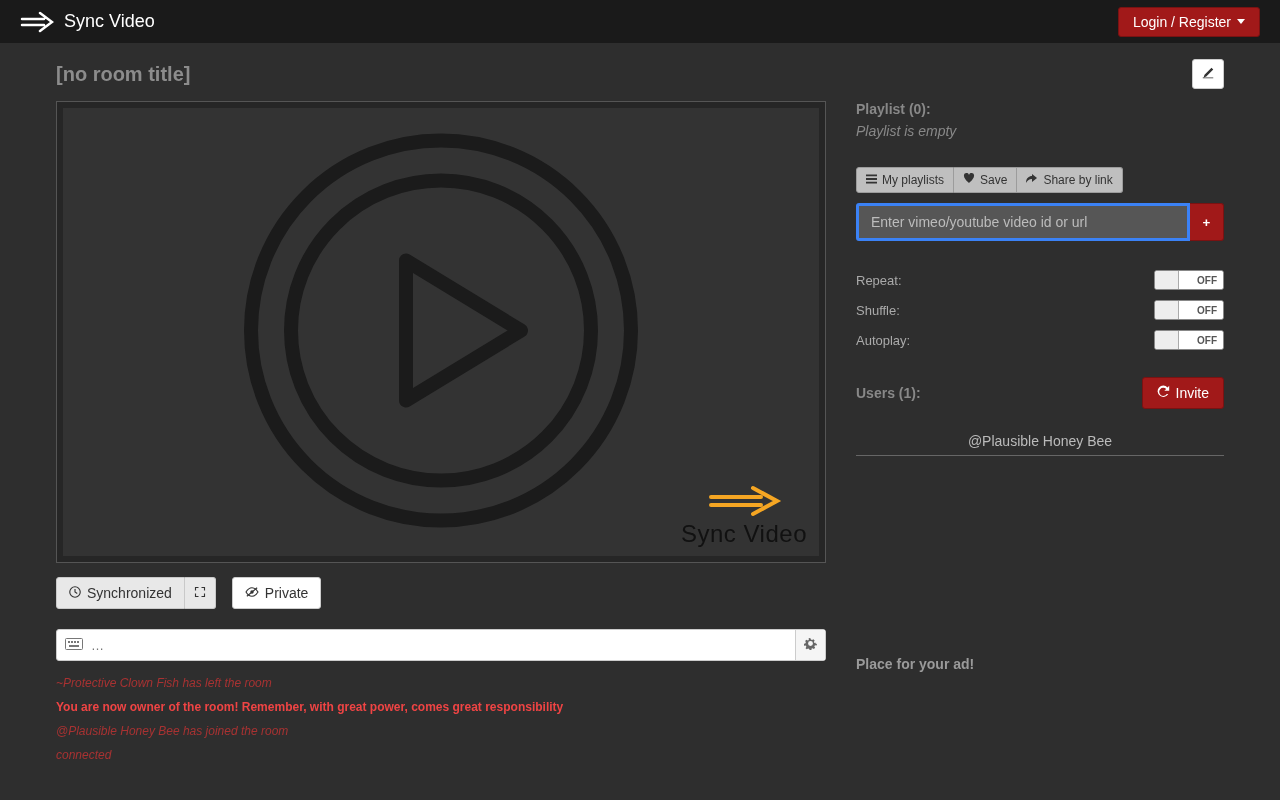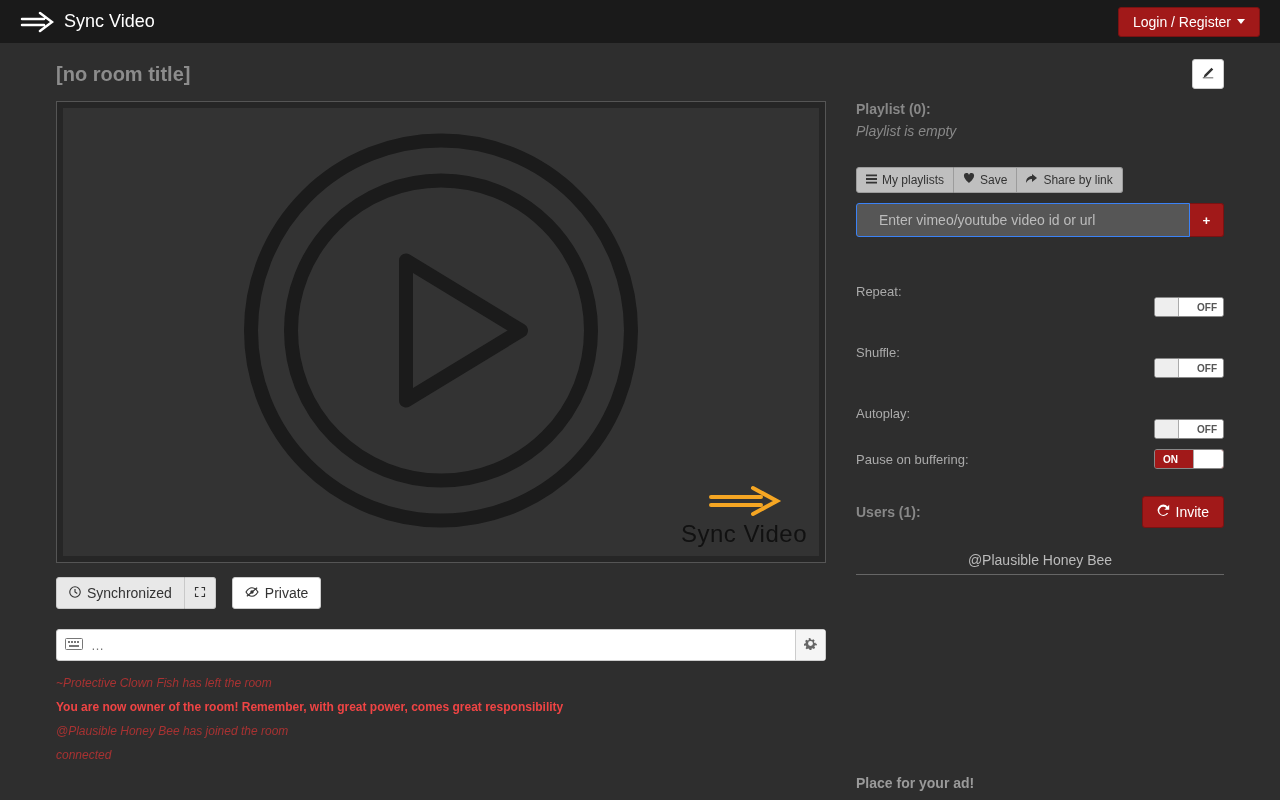--- a/index.html
+++ b/index.html
@@ -185,23 +185,23 @@
     display: inline-flex; align-items: center; gap: 5px;
     cursor: pointer;
   }
   .pl-btn + .pl-btn { border-left: none; }
   .pl-btn:first-child { border-radius: 3px 0 0 3px; }
   .pl-btn:last-child { border-radius: 0 3px 3px 0; }
   .url-row { display: flex; margin-top: 10px; }
   .url-input {
     flex: 1;
     background: #565656;
-    border: 1px solid #3b82f6;
+    border: 3px solid #3b82f6;
     color: #ddd;
-    padding: 8px 22px;
+    padding: 8px 12px;
     font-size: 14px;
     outline: none;
     border-radius: 3px 0 0 3px;
   }
   .url-input::placeholder { color: #bcbcbc; }
   .url-add {
     width: 34px;
     background: #a11919;
     border: 1px solid #7a1212;
     border-left: none;
@@ -221,21 +221,21 @@
   }
   .toggle {
     width: 70px; height: 20px;
     border: 1px solid #888;
     border-radius: 3px;
     display: flex;
     overflow: hidden;
     font-size: 10px;
     cursor: pointer;
   }
-  .toggle.off { background: #fff; margin-top: 31px; }
+  .toggle.off { background: #fff; }
   .toggle.off .t-label { margin-left: auto; background: #fff; color: #555; padding: 0 6px; display:flex; align-items:center; font-weight:bold;}
   .toggle.off .t-knob { width: 24px; background: #eee; border-right: 1px solid #aaa; order:-1;}
   .toggle.on { background: #a11919; }
   .toggle.on .t-label { background: #a11919; color: #fff; padding: 0 8px; display:flex; align-items:center; font-weight:bold;}
   .toggle.on .t-knob { width: 30px; background: #fff; margin-left:auto; border-left: 1px solid #aaa;}
 
   .users-h-row { display: flex; justify-content: space-between; align-items: center; margin-top: 22px; }
   .invite-btn {
     background: #a11919;
     border: 1px solid #7a1212;
@@ -418,27 +418,20 @@
               <div class="t-label">OFF</div>
             </div>
         </div>
         <div class="toggle-row">
           <span>Autoplay:</span>
           <div class="toggle off">
               <div class="t-knob"></div>
               <div class="t-label">OFF</div>
             </div>
         </div>
-        <div class="toggle-row">
-          <span>Pause on buffering:</span>
-          <div class="toggle on">
-              <div class="t-label">ON</div>
-              <div class="t-knob"></div>
-            </div>
-        </div>
       </div>
 
       <div class="users-h-row">
         <div class="section-h" style="margin:0">Users (1):</div>
         <button class="invite-btn">
           <span><svg width="13" height="13" viewBox="0 0 16 16">
                 <path d="M13 3a7 7 0 10.9 8H12a5 5 0 11-.7-6L9 7h6V1l-2 2z" fill="#fff"></path>
               </svg></span>
           <span>Invite</span>
         </button>

